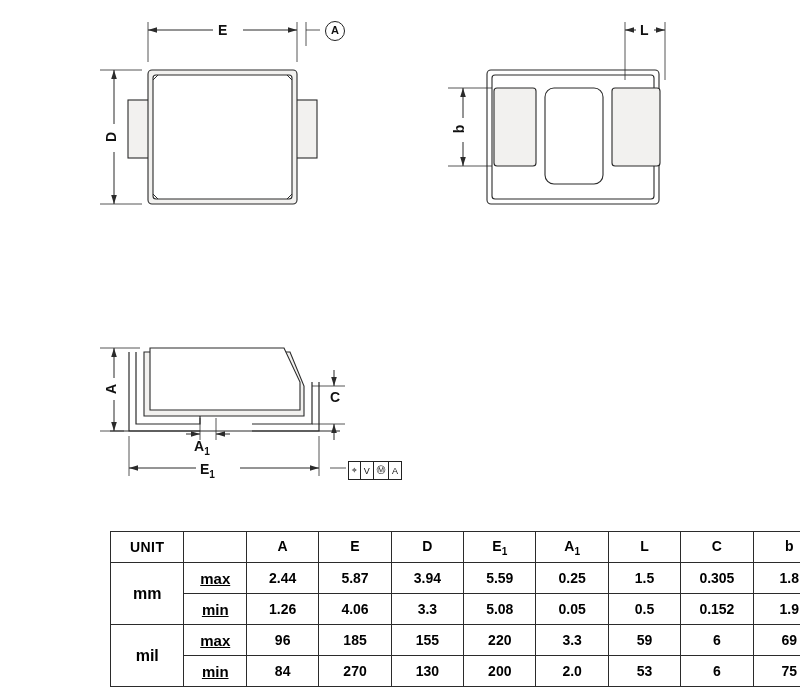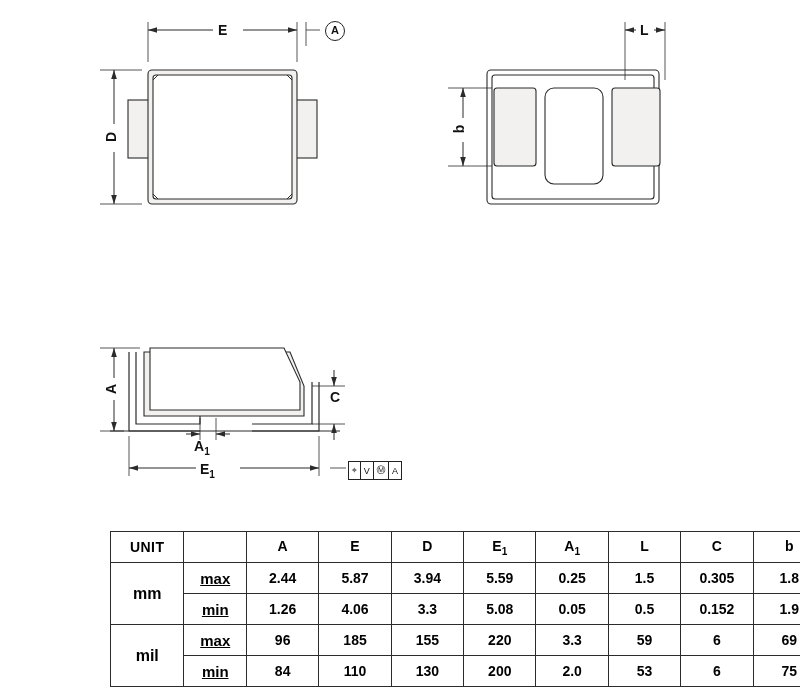--- a/index.html
+++ b/index.html
@@ -285,21 +285,21 @@
           <td class="val">155</td>
           <td class="val">220</td>
           <td class="val">3.3</td>
           <td class="val">59</td>
           <td class="val">6</td>
           <td class="val">69</td>
         </tr>
         <tr>
           <td class="minmax">min</td>
           <td class="val">84</td>
-          <td class="val">110</td>
+          <td class="val">270</td>
           <td class="val">130</td>
           <td class="val">200</td>
           <td class="val">2.0</td>
           <td class="val">53</td>
           <td class="val">6</td>
           <td class="val">75</td>
         </tr>
       </tbody>
     </table>
   </div>

